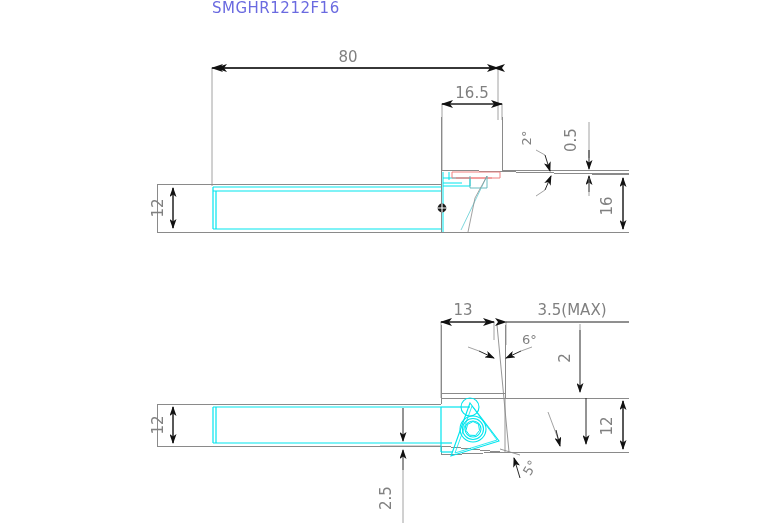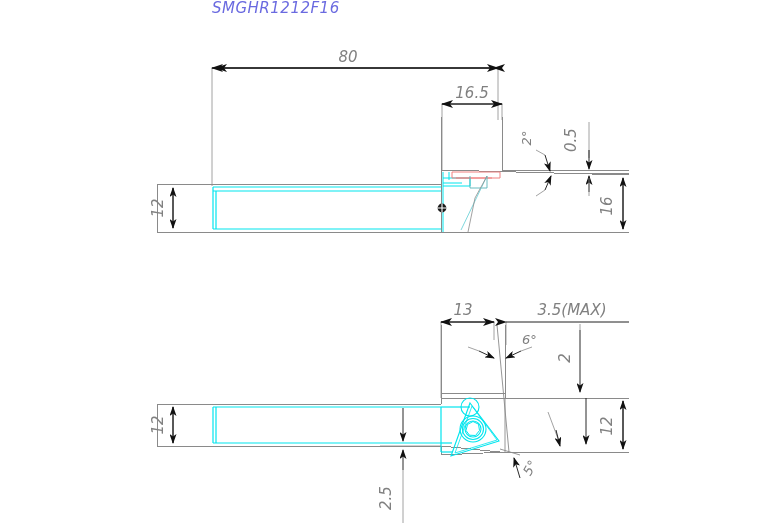--- a/index.html
+++ b/index.html
@@ -1,18 +1,18 @@
 <!DOCTYPE html>
 <html><head>
 <meta charset="utf-8">
 <style>
   html,body{margin:0;padding:0;background:#ffffff;}
   body{width:767px;height:523px;overflow:hidden;
        font-family:"DejaVu Sans", sans-serif;}
-  #stage{position:relative;width:767px;height:523px;font-style:italic;}
+  #stage{position:relative;width:767px;height:523px;}
   svg{position:absolute;left:0;top:0;}
   text{font-family:"DejaVu Sans", sans-serif; fill:#808080;}
   .dimtxt{font-size:15px; fill:#808080;}
   .angtxt{font-size:13px; fill:#808080;}
   .title{font-size:15px; fill:#6a6ae0; letter-spacing:0.5px;}
 </style>
 </head>
 <body>
 
 <div id="stage">

